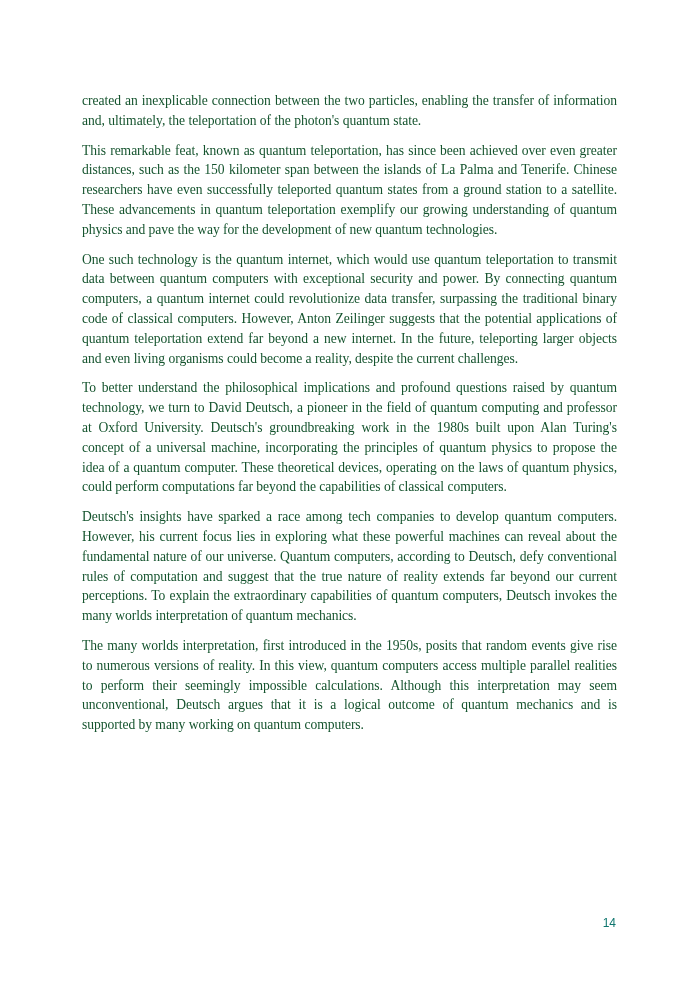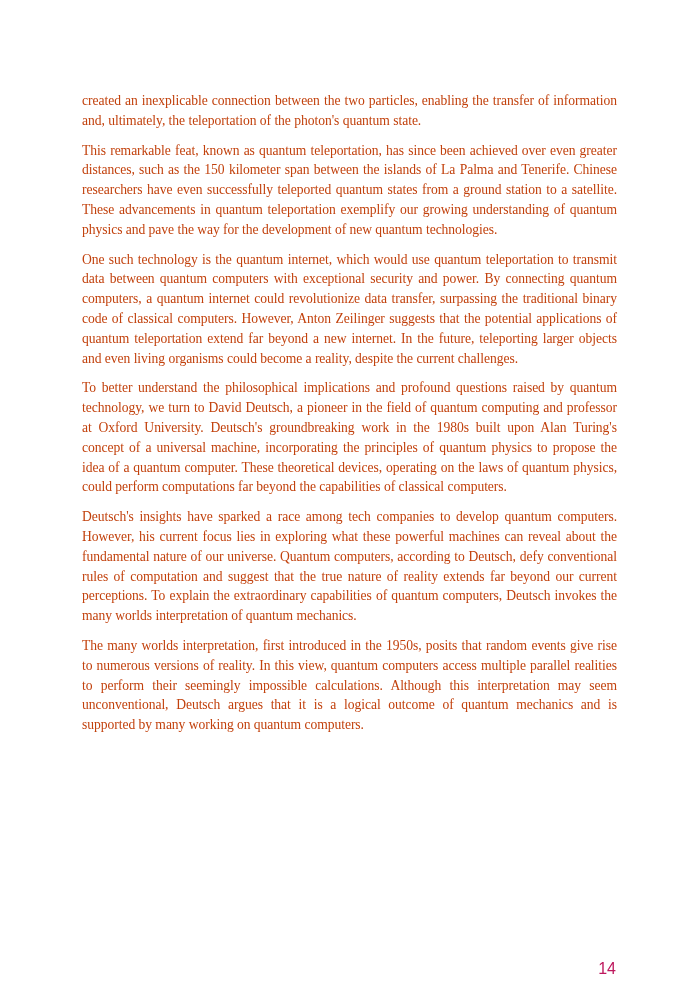--- a/index.html
+++ b/index.html
@@ -5,34 +5,34 @@
     html, body { margin: 0; padding: 0; background: #ffffff; }
     body { width: 699px; height: 992px; position: relative; overflow: hidden; }
     .page {
       position: absolute;
       left: 82px;
       top: 91px;
       width: 535px;
       font-family: "Liberation Serif", "DejaVu Serif", serif;
       font-size: 13.6px;
       line-height: 19.8px;
-      color: #c2410c;
+      color: #14532d;
     }
     .page p {
       margin: 0 0 10px 0;
       text-align: justify;
       letter-spacing: -0.05px;
     }
     .page-number {
       position: absolute;
       right: 83px;
-      top: 960px;
+      top: 916px;
       font-family: "Liberation Sans", "DejaVu Sans", sans-serif;
-      font-size: 16px;
-      color: #be185d;
+      font-size: 12px;
+      color: #0f766e;
     }
   </style>
 </head>
 <body>
 
 <div class="page">
   <p>created an inexplicable connection between the two particles, enabling the transfer of information and, ultimately, the teleportation of the photon's quantum state.</p>
   <p>This remarkable feat, known as quantum teleportation, has since been achieved over even greater distances, such as the 150 kilometer span between the islands of La Palma and Tenerife. Chinese researchers have even successfully teleported quantum states from a ground station to a satellite. These advancements in quantum teleportation exemplify our growing understanding of quantum physics and pave the way for the development of new quantum technologies.</p>
   <p>One such technology is the quantum internet, which would use quantum teleportation to transmit data between quantum computers with exceptional security and power. By connecting quantum computers, a quantum internet could revolutionize data transfer, surpassing the traditional binary code of classical computers. However, Anton Zeilinger suggests that the potential applications of quantum teleportation extend far beyond a new internet. In the future, teleporting larger objects and even living organisms could become a reality, despite the current challenges.</p>
   <p>To better understand the philosophical implications and profound questions raised by quantum technology, we turn to David Deutsch, a pioneer in the field of quantum computing and professor at Oxford University. Deutsch's groundbreaking work in the 1980s built upon Alan Turing's concept of a universal machine, incorporating the principles of quantum physics to propose the idea of a quantum computer. These theoretical devices, operating on the laws of quantum physics, could perform computations far beyond the capabilities of classical computers.</p>

